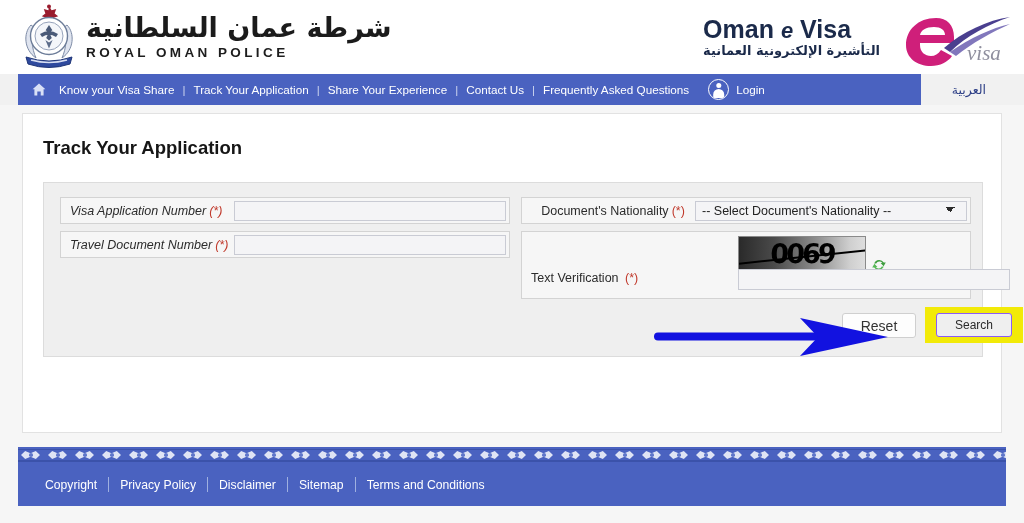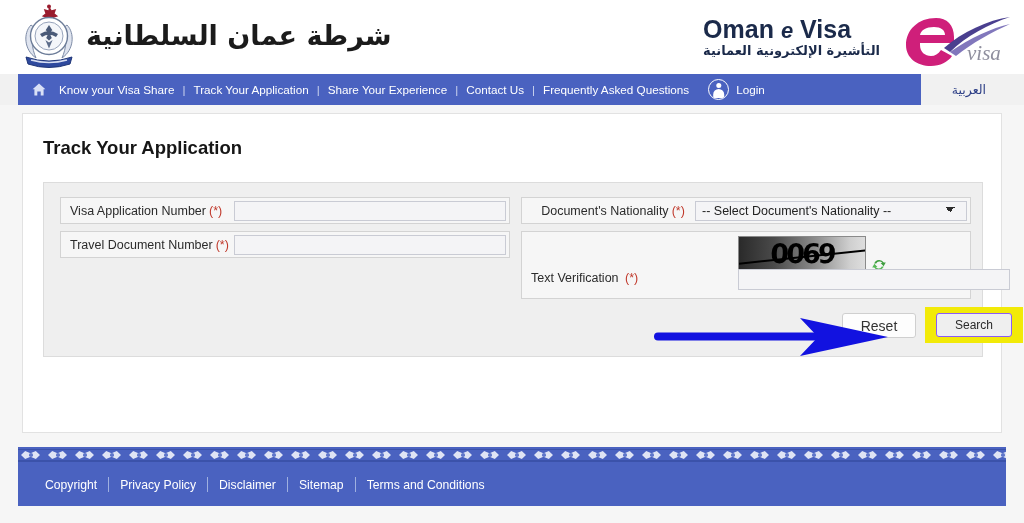--- a/index.html
+++ b/index.html
@@ -263,21 +263,21 @@
     background-position:
       calc(100% - 16px) calc(50% - 1px),
       calc(100% - 11px) calc(50% - 1px);
     background-size: 5px 5px, 5px 5px;
     background-repeat: no-repeat;
   }
 
   
   #row-visa    { left: 16px;  top: 14px;  width: 450px; height: 27px; }
   #row-travel  { left: 16px;  top: 48px;  width: 450px; height: 27px; }
-  #row-visa .fld-label, #row-travel .fld-label { width: 173px; }
+  #row-visa .fld-label, #row-travel .fld-label { width: 173px; font-style: italic; }
   #row-visa .fld-input, #row-travel .fld-input { width: 272px; margin: 2.5px 2px 2.5px 0; }
 
   
   #row-nat     { left: 477px; top: 14px;  width: 450px; height: 27px; }
   #row-nat .fld-label { width: 173px; justify-content: center; }
   #row-nat .fld-select { width: 272px; margin: 2.5px 2px 2.5px 0; }
 
   #captcha-box {
     position: absolute;
     left: 477px; top: 48px;
@@ -485,20 +485,21 @@
           <path d="M31 22 l3.4 5.2 -1.6 1 1.2 2.4 -1.6 1.4 1.4 3 -2.8 2.6 -2.8 -2.6 1.4 -3 -1.6 -1.4 1.2 -2.4 -1.6 -1z" fill="#4a5a78"></path>
           <path d="M22 31 q9 -6 18 0 l-2 3 q-7 -4.4 -14 0z" fill="#4a5a78"></path>
           <path d="M27.4 37 l3.6 8.6 3.6 -8.6 -3.6 2.4z" fill="#5c6c8a"></path>
 
           <path d="M8 54 q23 8 46 0 l-2 7 q-21 7 -42 0z" fill="#2f4a9e" stroke="#1f3577" stroke-width="1"></path>
           <path d="M13 57 q18 5 36 0" stroke="#d8dff2" stroke-width="1.6" fill="none"></path>
         </svg>
       </div>
       <div class="rop-title-block">
         <div class="rop-arabic">شرطة عمان السلطانية</div>
+        <div class="rop-english">ROYAL OMAN POLICE</div>
       </div>
     </div>
 
     <div id="header-right">
       <div class="evisa-text">
         <div class="evisa-en"><span>Oman</span> <span class="e-mid">e</span> <span>Visa</span></div>
         <div class="evisa-ar">التأشيرة الإلكترونية العمانية</div>
       </div>
       <div class="evisa-mark">
         <svg width="130" height="66" viewBox="0 0 130 66" xmlns="http://www.w3.org/2000/svg">

